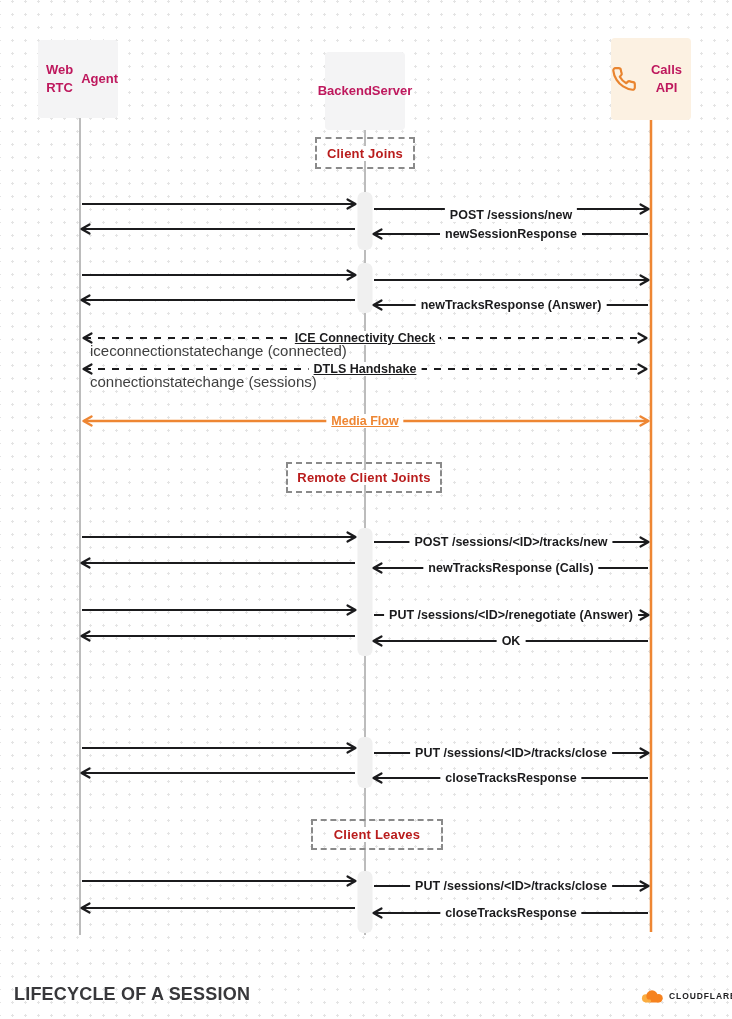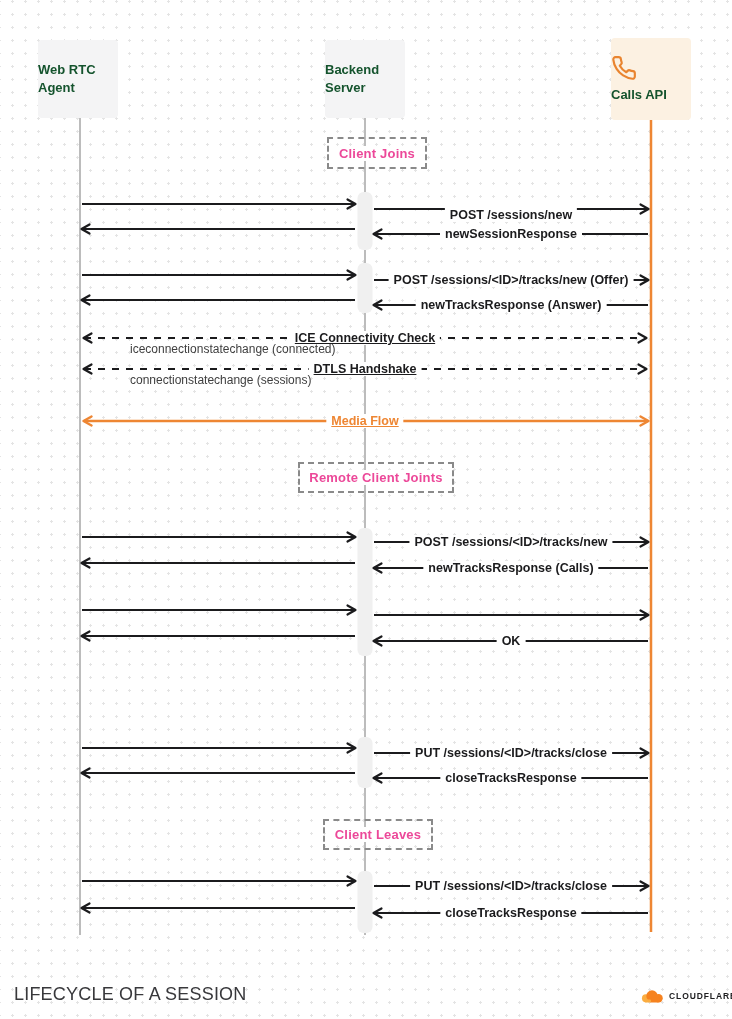--- a/index.html
+++ b/index.html
@@ -5,45 +5,45 @@
   html,body{margin:0;padding:0;background:#fff;}
   .canvas{
     position:relative;width:732px;height:1019px;overflow:hidden;
     background:#ffffff;
     background-image:radial-gradient(circle,#e4e4e4 1.2px,transparent 1.3px);
     background-size:13px 13px;background-position:6px 8px;
     font-family:"Liberation Sans",sans-serif;
   }
   .layer{position:absolute;left:0;top:0;}
   .actor{
-    position:absolute;display:flex;align-items:flex-start;justify-content:center;
-    flex-direction:column;text-align:center;border-radius:4px;
-    font-weight:700;font-size:13px;line-height:1.35;color:#14532d;background:#f4f4f5;
+    position:absolute;display:flex;align-items:center;justify-content:center;
+    flex-direction:row;text-align:center;border-radius:4px;
+    font-weight:700;font-size:13px;line-height:1.35;color:#be185d;background:#f4f4f5;
   }
   .actor-webrtc{left:38px;top:40px;width:80px;height:78px;}
-  .actor-backend{left:325px;top:40px;width:80px;height:78px;}
+  .actor-backend{left:325px;top:52px;width:80px;height:78px;}
   .actor-calls{left:611px;top:38px;width:80px;height:82px;background:#fcf1e2;gap:5px;}
   .phase{
     position:absolute;display:flex;align-items:center;justify-content:center;
     border:2px dashed #8a8a8a;box-sizing:border-box;
-    font-size:13px;font-weight:700;color:#ec4899;letter-spacing:.2px;white-space:nowrap;margin-left:12px;
+    font-size:13px;font-weight:700;color:#b91c1c;letter-spacing:.2px;white-space:nowrap;
   }
   .phase span{background:#fff;padding:0 3px;}
   .msg{
     position:absolute;left:511px;transform:translate(-50%,-50%);
     white-space:nowrap;font-weight:700;font-size:12.5px;color:#1b1b1d;
     background:#fff;padding:0 5px;
   }
   .msg-span{left:365px;text-decoration:underline;}
   .msg-media{color:#ee8633;}
   .subnote{
-    position:absolute;white-space:nowrap;font-size:12px;font-weight:400;color:#3f3f3f;margin-left:40px;
+    position:absolute;white-space:nowrap;font-size:15px;font-weight:400;color:#3f3f3f;
   }
   .footer-title{
-    position:absolute;left:14px;top:984px;font-size:18px;font-weight:400;
+    position:absolute;left:14px;top:984px;font-size:18px;font-weight:700;
     color:#38383b;letter-spacing:.2px;
   }
   .brand{
     position:absolute;left:638px;top:989px;display:flex;align-items:center;gap:3px;
   }
   .brand-word{font-size:8.5px;font-weight:700;letter-spacing:.9px;color:#1d1d1f;}
 </style>
 </head>
 <body>
 
@@ -133,39 +133,39 @@
     </span>
     <span>Calls API</span>
   </div>
 
   <div class="phase" style="left:315px;top:137px;width:100px;height:32px">
     <span>Client Joins</span>
   </div>
   <div class="phase" style="left:286px;top:462px;width:156px;height:31px">
     <span>Remote Client Joints</span>
   </div>
-  <div class="phase" style="left:311px;top:819px;width:110px;height:31px">
+  <div class="phase" style="left:311px;top:819px;width:132px;height:31px">
     <span>Client Leaves</span>
   </div>
 
   <span class="msg" style="top:215px">POST /sessions/new</span>
   <span class="msg" style="top:234px">newSessionResponse</span>
-  <span class="msg" style="top:280px">POST /sessions/&lt;ID&gt;/tracks/new (Offer)</span>
   <span class="msg" style="top:305px">newTracksResponse (Answer)</span>
 
   <span class="msg msg-span" style="top:338px">ICE Connectivity Check</span>
   <span class="subnote" style="left:90px;top:342px">iceconnectionstatechange (connected)</span>
 
   <span class="msg msg-span" style="top:369px">DTLS Handshake</span>
   <span class="subnote" style="left:90px;top:373px">connectionstatechange (sessions)</span>
 
   <span class="msg msg-span msg-media" style="top:421px">Media Flow</span>
 
   <span class="msg" style="top:542px">POST /sessions/&lt;ID&gt;/tracks/new</span>
   <span class="msg" style="top:568px">newTracksResponse (Calls)</span>
+  <span class="msg" style="top:615px">PUT /sessions/&lt;ID&gt;/renegotiate (Answer)</span>
   <span class="msg" style="top:641px">OK</span>
   <span class="msg" style="top:753px">PUT /sessions/&lt;ID&gt;/tracks/close</span>
   <span class="msg" style="top:778px">closeTracksResponse</span>
   <span class="msg" style="top:886px">PUT /sessions/&lt;ID&gt;/tracks/close</span>
   <span class="msg" style="top:913px">closeTracksResponse</span>
 
   <div class="footer-title">LIFECYCLE OF A SESSION</div>
   <div class="brand">
     <span style="line-height:0;">
       <svg width="28" height="14" viewBox="0 0 32 16">

